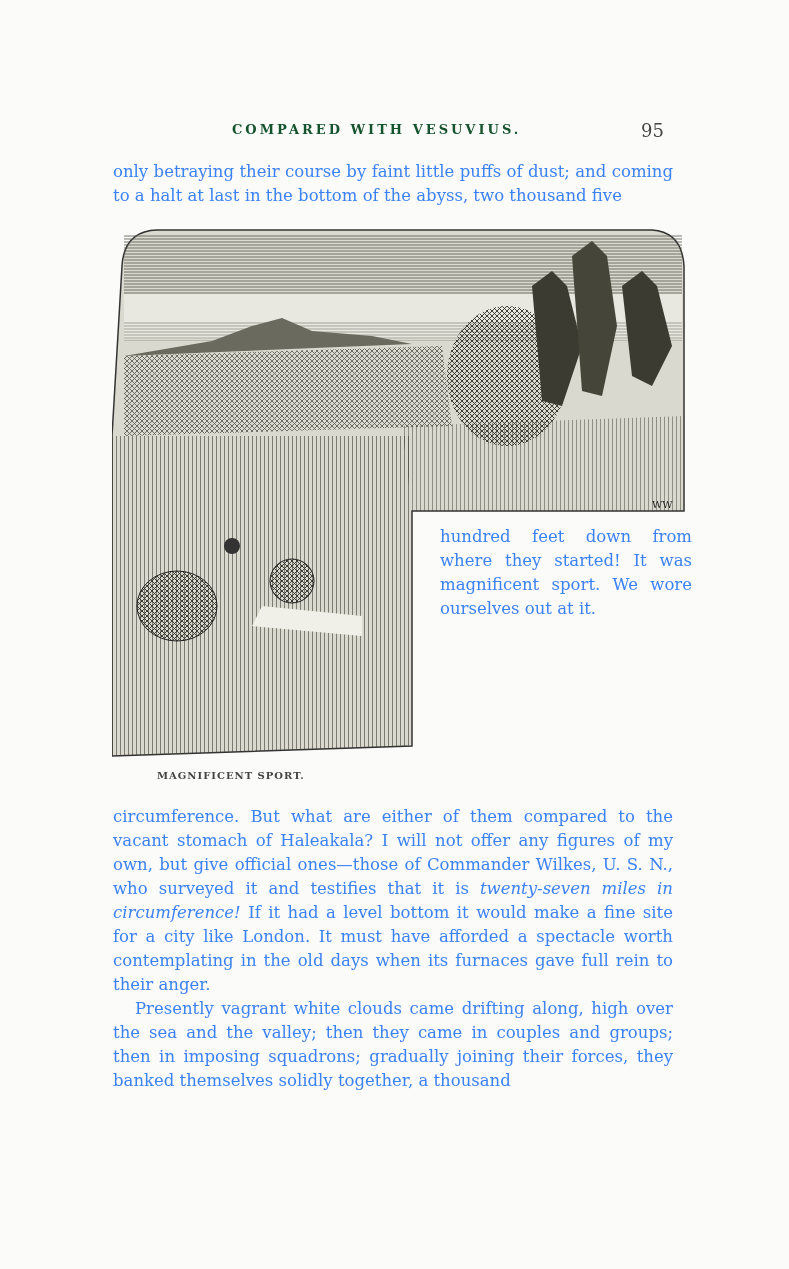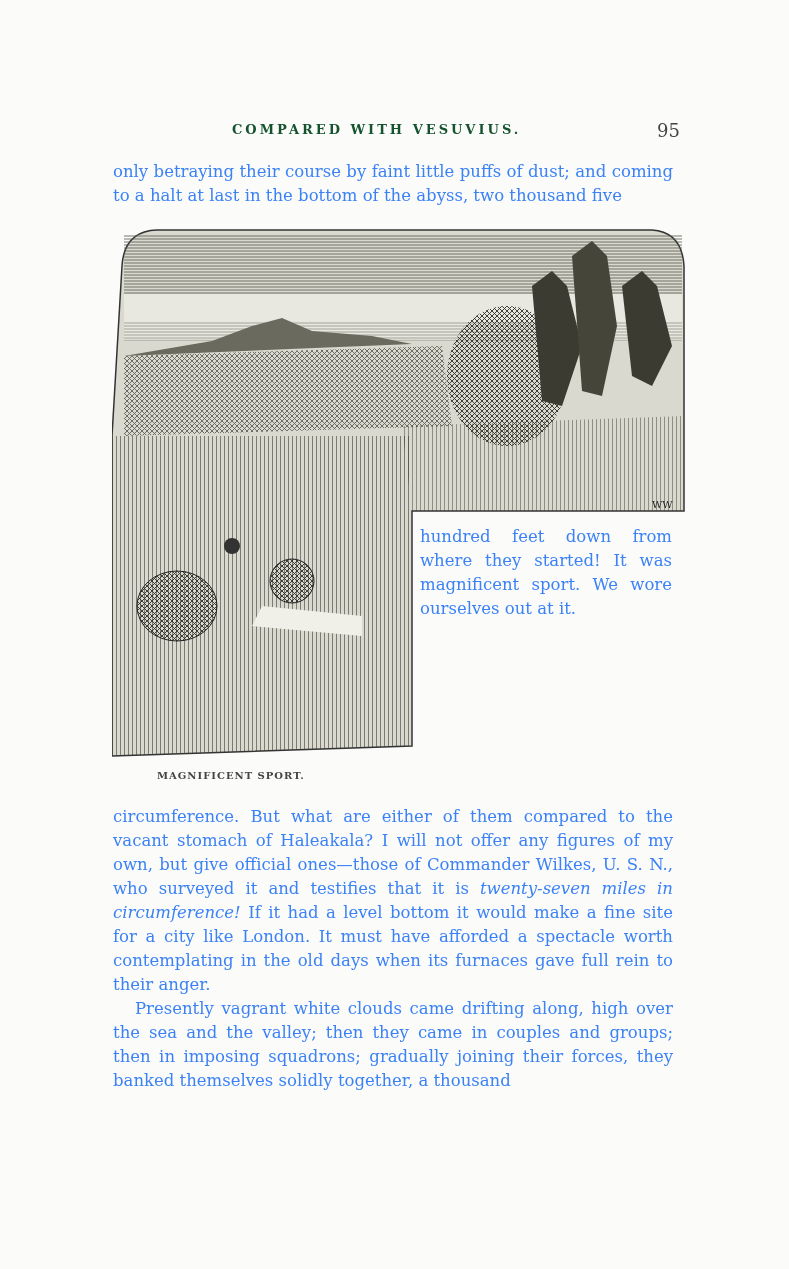--- a/index.html
+++ b/index.html
@@ -1,23 +1,23 @@
 <!DOCTYPE html>
 <html><head>
 <meta charset="utf-8">
 <style>
   html,body{margin:0;padding:0;}
   body{width:789px;height:1269px;background:#fbfbf9;position:relative;overflow:hidden;
        font-family:"DejaVu Serif","Liberation Serif",serif;color:#3a3a36;}
   .header{position:absolute;top:122px;left:232px;width:448px;height:24px;}
   .running-head{position:absolute;left:0;top:0;font-size:13px;letter-spacing:3px;font-weight:bold;color:#14532d;}
-  .page-num{position:absolute;right:0;top:-2px;font-size:18px;color:#444;}
+  .page-num{position:absolute;right:16px;top:-2px;font-size:18px;color:#444;}
   .text{position:absolute;font-size:16.5px;line-height:24px;text-align:justify;color:#3b82f6;}
   .top-text{left:113px;top:160px;width:560px;}
-  .side-text{left:420px;top:525px;width:252px;}
+  .side-text{left:440px;top:525px;width:252px;}
   .bottom-text{left:113px;top:805px;width:560px;}
   .para-indent{text-indent:22px;}
   em{font-style:italic;}
   .figure{position:absolute;left:112px;top:226px;width:575px;height:535px;}
   .fig-img{position:absolute;left:0;top:0;width:575px;height:535px;}
   .caption{position:absolute;left:157px;top:770px;font-size:10px;letter-spacing:1px;font-weight:bold;color:#444;}
   p{margin:0;}
 </style>
 </head>
 <body>

